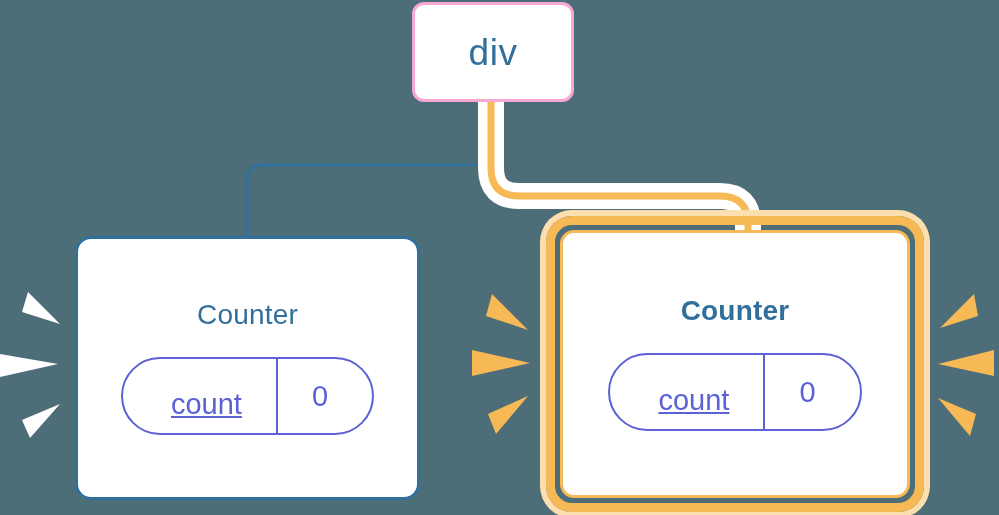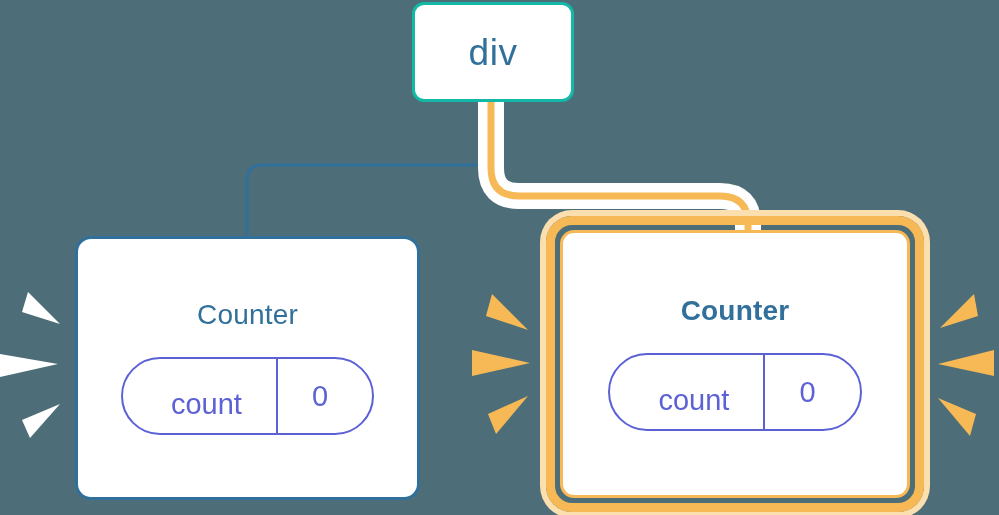--- a/index.html
+++ b/index.html
@@ -34,21 +34,21 @@
     display: flex;
     flex-direction: column;
     align-items: center;
     justify-content: center;
   }
   #div-node {
     left: 412px;
     top: 2px;
     width: 162px;
     height: 100px;
-    border: 3px solid #14b8a6;
+    border: 3px solid #f9a8d4;
     border-radius: 12px;
     z-index: 6;
   }
   #div-label {
     color: #31709b;
     font-size: 37px;
     line-height: 1;
     letter-spacing: 0.5px;
   }
   #counter-left {
@@ -101,21 +101,21 @@
     box-sizing: border-box;
   }
   .pill-key, .pill-val {
     display: flex;
     align-items: center;
     justify-content: center;
     color: #5c61d6;
     font-size: 29px;
     line-height: 1;
   }
-  .pill-key { padding: 16px 34px 0 48px; }
+  .pill-key { padding: 16px 34px 0 48px; text-decoration: underline; }
   .pill-val {
     border-left: 2px solid #5c61d6;
     padding: 0 44px 0 34px;
   }
 
   .sparkles {
     position: absolute;
     z-index: 8;
     pointer-events: none;
   }

